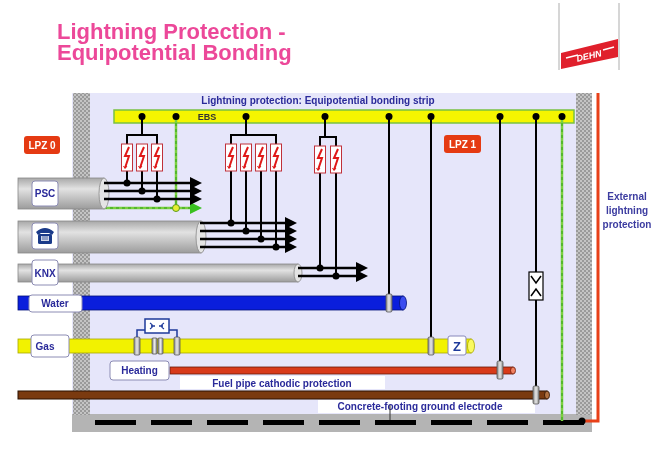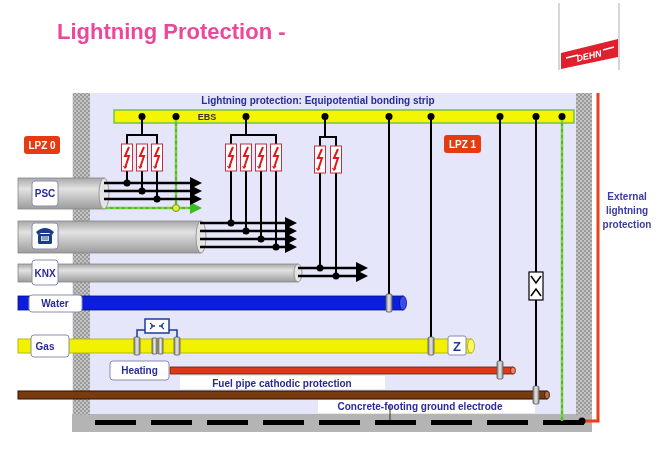--- a/index.html
+++ b/index.html
@@ -7,20 +7,21 @@
   .title{position:absolute;left:57px;top:21px;color:#ec4899;font-weight:bold;font-size:22px;line-height:21px;font-family:"Liberation Sans",sans-serif;}
   .logo{position:absolute;left:558px;top:3px;width:62px;height:67px;}
   svg text{font-family:"Liberation Sans",sans-serif;}
   #diagram{position:absolute;left:0;top:0;}
 </style>
 </head>
 <body>
 
 <div class="title">
   <div>Lightning Protection -</div>
+  <div>Equipotential Bonding</div>
 </div>
 
 <svg class="logo" viewBox="0 0 62 67" width="62" height="67">
   <line x1="1" y1="0" x2="1" y2="67" stroke="#c8c8c8" stroke-width="1.5"></line>
   <line x1="61" y1="0" x2="61" y2="67" stroke="#c8c8c8" stroke-width="1.5"></line>
   <polygon points="3,50 60,36 60,54 3,66" fill="#e0202c"></polygon>
   <line x1="8" y1="55" x2="20" y2="52" stroke="#ffffff" stroke-width="1.5"></line>
   <line x1="45" y1="47" x2="56" y2="44" stroke="#ffffff" stroke-width="1.5"></line>
   <text x="31" y="56" font-size="9" font-weight="bold" font-style="italic" fill="#ffffff" text-anchor="middle" transform="rotate(-13 31 53)">DEHN</text>
 </svg>

